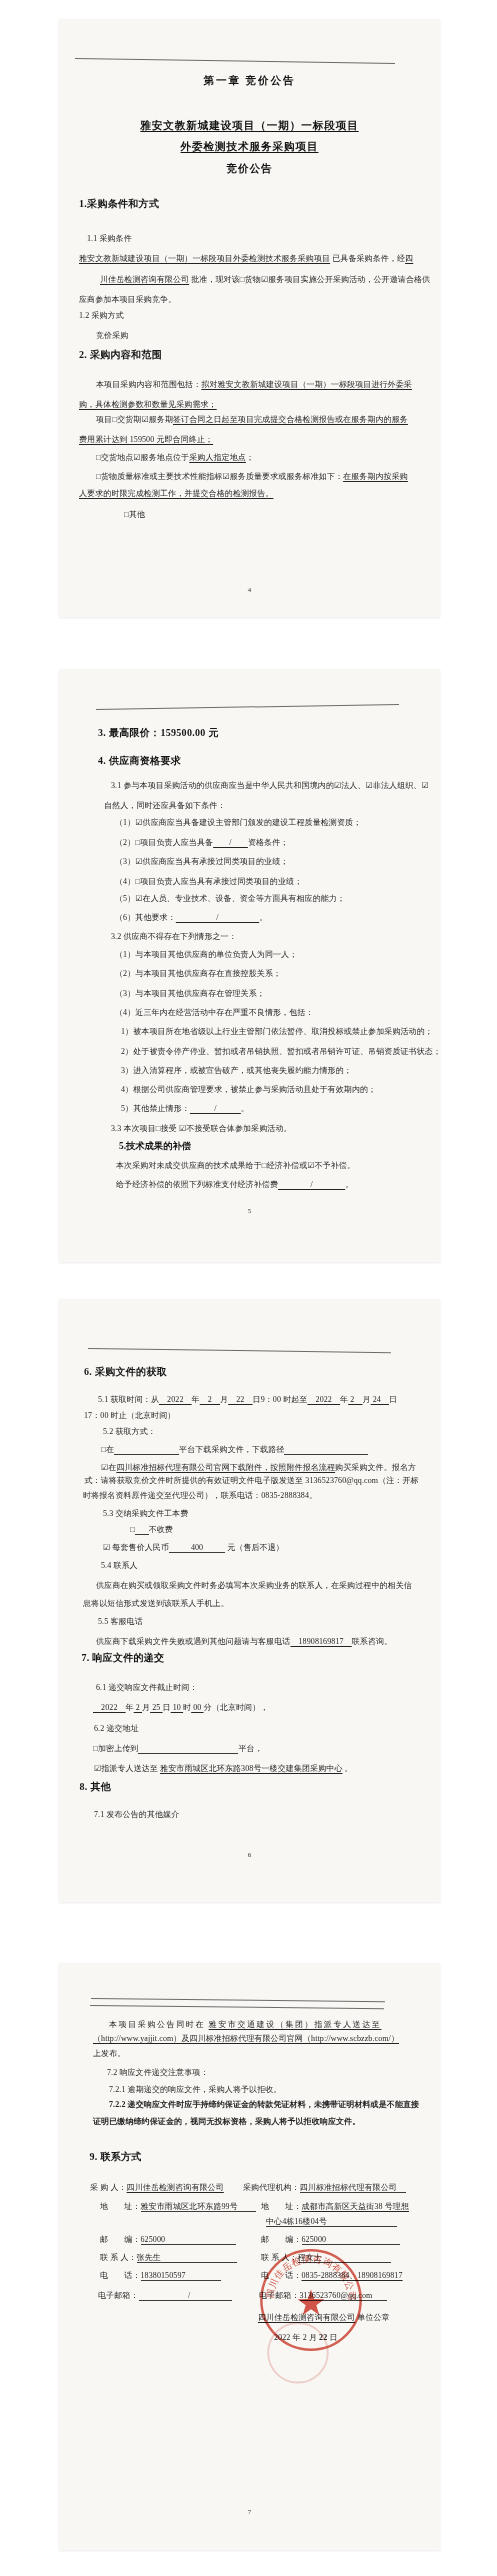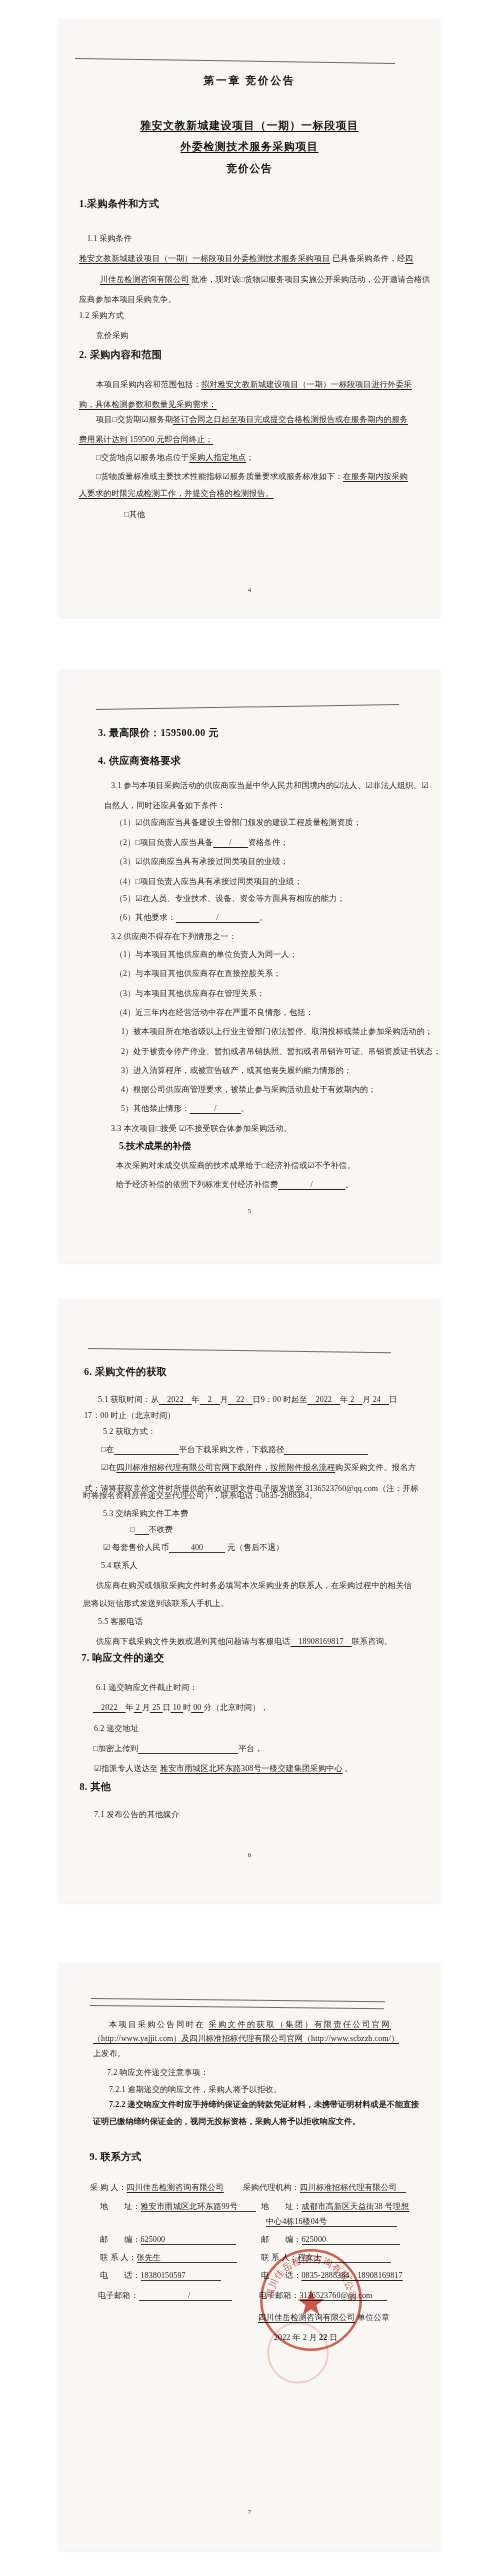--- a/index.html
+++ b/index.html
@@ -89,21 +89,21 @@
 
 <section class="page" style="top:1299px;height:603px;">
   <div class="hline" style="top:49px;left:29px;width:303px;transform:rotate(0.8deg);"></div>
   <div class="content">
       <div class="line h" style="top: 67px; left: 25px;"><span>6.  采购文件的获取</span></div>
       <div class="line body" style="top: 96px; left: 39px;"><span>5.1 获取时间：从</span><span class="u">　2022　</span><span>年</span><span class="u">　2　</span><span>月</span><span class="u">　22　</span><span>日9：00 时起至</span><span class="u">　2022　</span><span>年</span><span class="u"> 2　</span><span>月</span><span class="u"> 24　</span><span>日</span></div>
       <div class="line body" style="top: 112px; left: 25px;"><span>17：00 时止（北京时间）</span></div>
       <div class="line body" style="top: 128px; left: 44px;"><span>5.2  获取方式：</span></div>
       <div class="line body" style="top: 146px; left: 42px;"><span>□在</span><span class="blank" style="min-width: 65px;"></span><span>平台下载采购文件，下载路径</span><span class="blank" style="min-width: 84px;"></span></div>
       <div class="line body" style="top: 164px; left: 42px;"><span>☑在</span><span class="u">四川标准招标代理有限公司官网下载附件，按照附件报名流程</span><span>购买采购文件。报名方</span></div>
-      <div class="line body" style="top: 185px; left: 25.5px;"><span>式：请将获取竞价文件时所提供的有效证明文件电子版发送至 3136523760@qq.com（注：开标</span></div>
+      <div class="line body" style="top: 177px; left: 25.5px;"><span>式：请将获取竞价文件时所提供的有效证明文件电子版发送至 3136523760@qq.com（注：开标</span></div>
       <div class="line body" style="top: 192px; left: 24px;"><span>时将报名资料原件递交至代理公司），联系电话：0835-2888384。</span></div>
       <div class="line body" style="top: 210px; left: 44px;"><span>5.3 交纳采购文件工本费</span></div>
       <div class="line body" style="top: 226px; left: 42px; padding-left: 29px;"><span>□</span><span class="blank" style="min-width: 13.7px;"></span><span>不收费</span></div>
       <div class="line body" style="top: 244px; left: 44px;"><span>☑  每套售价人民币</span><span class="blank" style="min-width: 56px;">400</span><span> 元（售后不退）</span></div>
       <div class="line body" style="top: 262px; left: 42px;"><span>5.4 联系人</span></div>
       <div class="line body" style="top: 282px; left: 37px;"><span>供应商在购买或领取采购文件时务必填写本次采购业务的联系人，在采购过程中的相关信</span></div>
       <div class="line body" style="top: 300px; left: 24px;"><span>息将以短信形式发送到该联系人手机上。</span></div>
       <div class="line body" style="top: 318px; left: 39px;"><span>5.5 客服电话</span></div>
       <div class="line body" style="top: 338px; left: 37px;"><span>供应商下载采购文件失败或遇到其他问题请与客服电话</span><span class="u">　18908169817　</span><span>联系咨询。</span></div>
       <div class="line h" style="top: 353px; left: 22.4px;"><span>7.  响应文件的递交</span></div>
@@ -115,21 +115,21 @@
       <div class="line h" style="top: 482px; left: 20.5px;"><span>8.  其他</span></div>
       <div class="line body" style="top: 511px; left: 35px;"><span>7.1 发布公告的其他媒介</span></div>
     </div>
   <div class="page-number" style="top:552px;">6</div>
 </section>
 
 <section class="page" style="top:1963px;height:587px;">
   <div class="hline" style="top:35px;left:32px;width:294px;transform:rotate(0.62deg);"></div>
   <div class="hline" style="top:42px;left:31px;width:294px;transform:rotate(0.62deg);"></div>
   <div class="content">
-      <div class="line body" style="top: 57px; left: 50px;"><span style="letter-spacing: 1.6px;">本项目采购公告同时在 </span><span class="u" style="letter-spacing: 1.6px;">采购文件的获取（集团）有限责任公司官网</span></div>
+      <div class="line body" style="top: 57px; left: 50px;"><span style="letter-spacing: 1.6px;">本项目采购公告同时在 </span><span class="u" style="letter-spacing: 1.6px;">雅安市交通建设（集团）指派专人送达至</span></div>
       <div class="line body" style="top: 71px; left: 34px;"><span class="u">（http://www.yajjit.com）及四川标准招标代理有限公司官网（http://www.scbzzb.com/）</span></div>
       <div class="line body" style="top: 86px; left: 34px;"><span>上发布。</span></div>
       <div class="line body" style="top: 105px; left: 48px;"><span>7.2 响应文件递交注意事项：</span></div>
       <div class="line body" style="top: 122px; left: 50px;"><span>7.2.1 逾期递交的响应文件，采购人将予以拒收。</span></div>
       <div class="line body" style="top: 137px; left: 50px; font-weight: bold;"><span>7.2.2 递交响应文件时应手持缔约保证金的转款凭证材料，未携带证明材料或是不能直接</span></div>
       <div class="line body" style="top: 154px; left: 34px; font-weight: bold;"><span>证明已缴纳缔约保证金的，视同无投标资格，采购人将予以拒收响应文件。</span></div>
       <div class="line h" style="top: 188px; left: 30.5px;"><span>9.  联系方式</span></div>
       <div class="line body" style="top: 220px; left: 31px;"><span>采 购 人：</span><span class="u">四川佳岳检测咨询有限公司</span></div>
       <div class="line body" style="top: 220px; left: 184px;"><span>采购代理机构：</span><span class="blank wl" style="min-width: 106px;">四川标准招标代理有限公司</span></div>
       <div class="line body" style="top: 239px; left: 41px;"><span>地　　址：</span><span class="blank wl" style="min-width: 115px;">雅安市雨城区北环东路99号</span></div>

